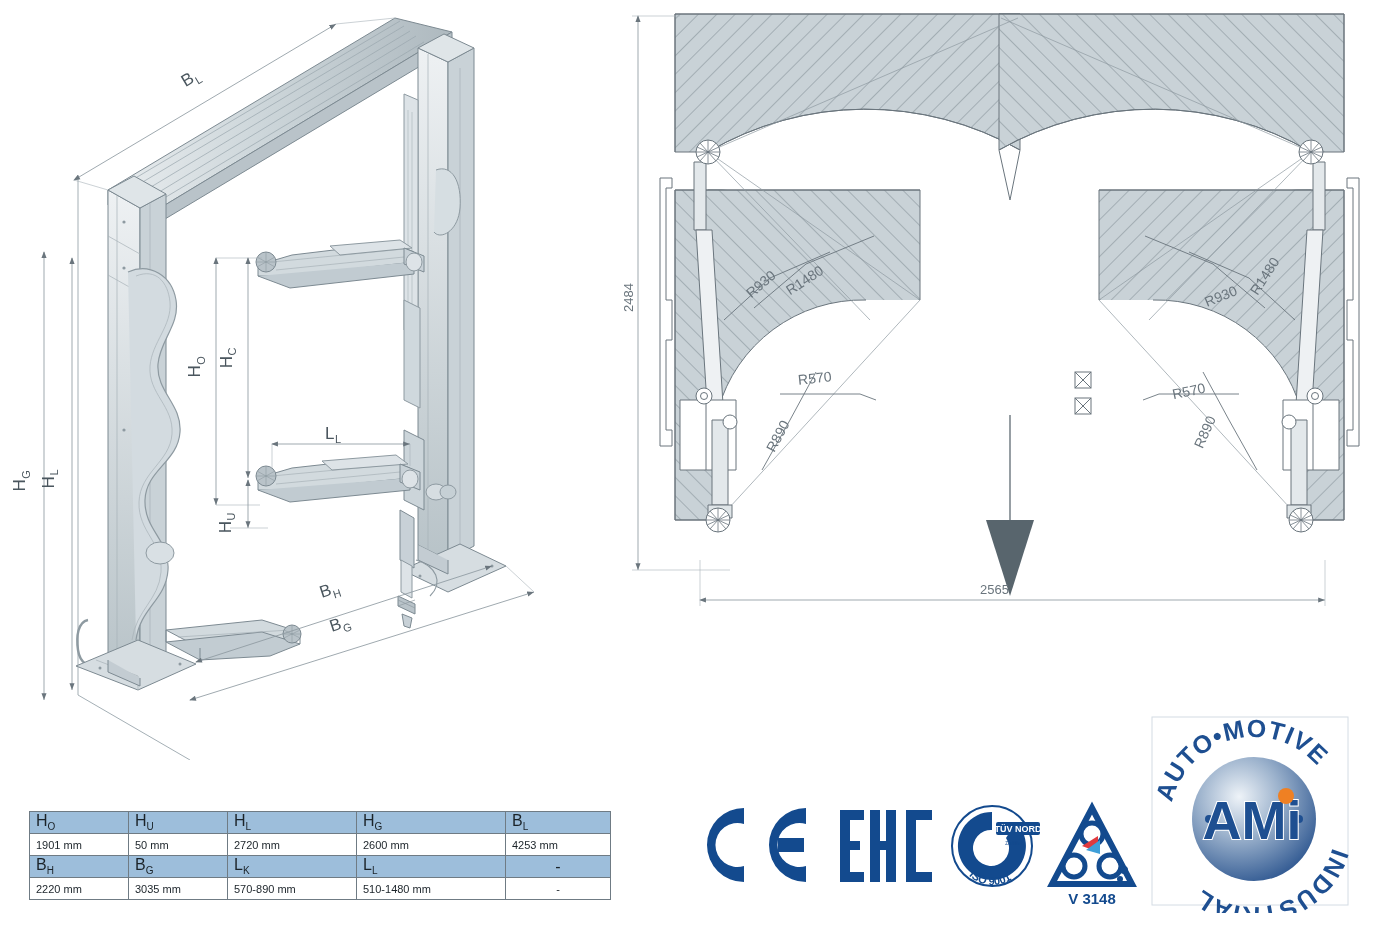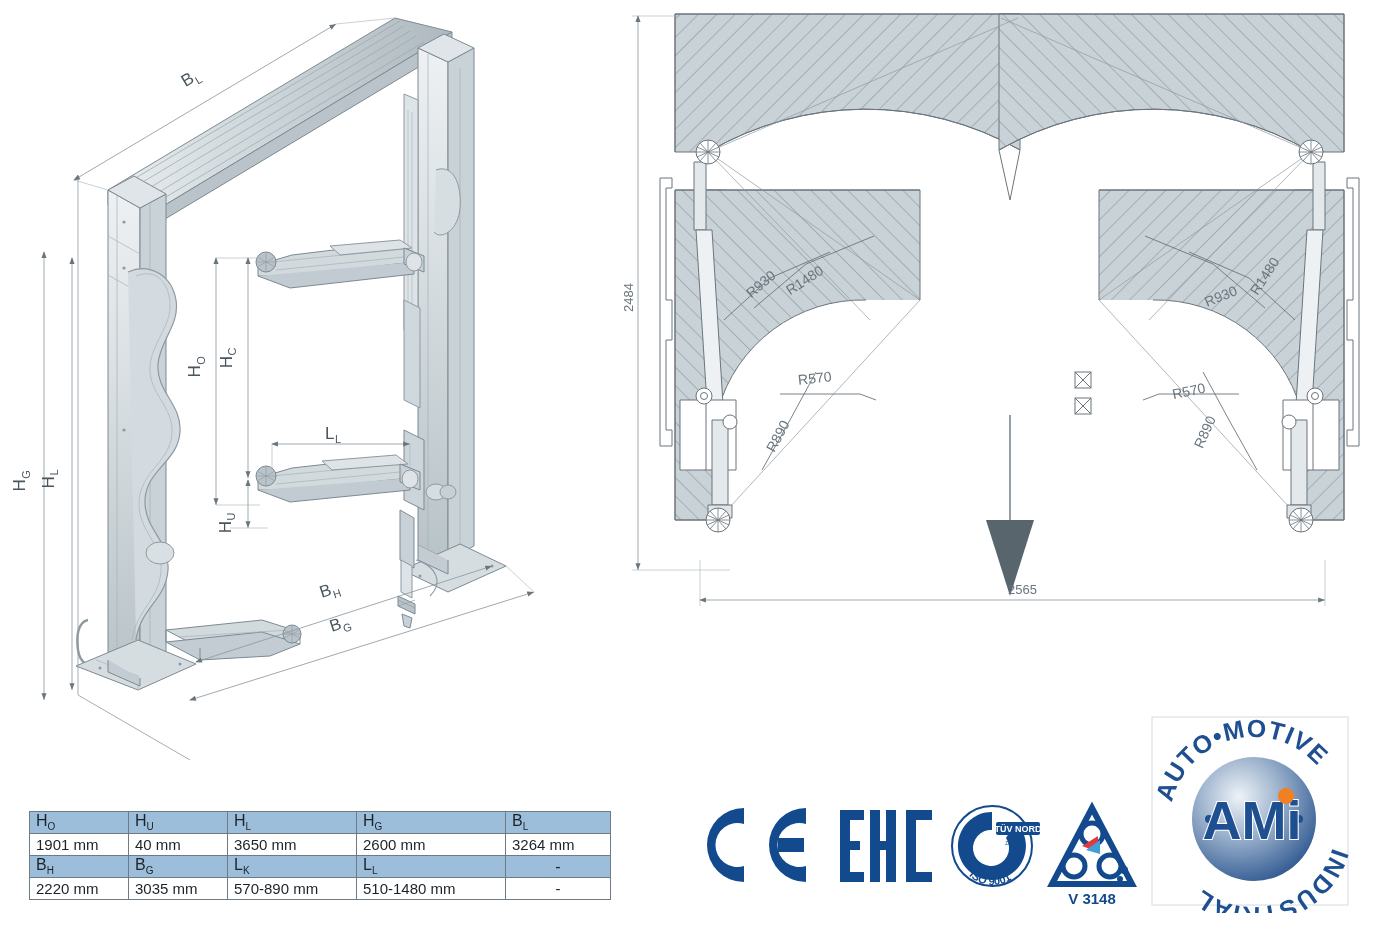--- a/index.html
+++ b/index.html
@@ -22,21 +22,21 @@
   #plan{left:620px;top:0;width:779px;height:660px;}
   #plan svg{display:block;}
 
   
   #spec{left:29px;top:811px;}
   table.spec{border-collapse:collapse;background:#fff;}
   table.spec td{
       border:1px solid #6f7b84;
       height:21px;
       padding:0 6px;
-      font-size:15px;
+      font-size:11px;
       color:#1b2329;
       white-space:nowrap;
       font-family:"Liberation Sans",sans-serif;
   }
   table.spec td.hdr{background:#9dbedb;font-size:16px;}
   table.spec td.hdr sub{font-size:10px;}
   .c1{width:86px;}.c2{width:86px;}.c3{width:116px;}.c4{width:136px;}.c5{width:92px;}
 
   
   #certs{left:700px;top:800px;width:460px;height:110px;}
@@ -461,21 +461,21 @@
         <path d="M12,16 L60,16" stroke="#a7b2b8" stroke-width=".6"></path>
         <path d="M12,570 L110,570" stroke="#a7b2b8" stroke-width=".6"></path>
 
         <path d="M80,600 L705,600" marker-start="url(#ahr2)" marker-end="url(#ah2)"></path>
         <path d="M80,560 L80,606" stroke="#a7b2b8" stroke-width=".6"></path>
         <path d="M705,560 L705,606" stroke="#a7b2b8" stroke-width=".6"></path>
       </g>
     </svg>
 
     <div class="abs dimtxt" style="left:-6px;top:290px;transform:rotate(-90deg);">2484</div>
-    <div class="abs dimtxt" style="left:388px;top:582px;">2565</div>
+    <div class="abs dimtxt" style="left:360px;top:582px;">2565</div>
 
     <div class="abs dimtxt" style="left:124px;top:276px;transform:rotate(-40deg);font-size:14px;">R930</div>
     <div class="abs dimtxt" style="left:164px;top:272px;transform:rotate(-33deg);font-size:14px;">R1480</div>
     <div class="abs dimtxt" style="left:178px;top:370px;transform:rotate(-6deg);font-size:14px;">R570</div>
     <div class="abs dimtxt" style="left:141px;top:428px;transform:rotate(-62deg);font-size:14px;">R890</div>
 
     <div class="abs dimtxt" style="left:624px;top:268px;transform:rotate(-57deg);font-size:14px;">R1480</div>
     <div class="abs dimtxt" style="left:584px;top:288px;transform:rotate(-22deg);font-size:14px;">R930</div>
     <div class="abs dimtxt" style="left:552px;top:383px;transform:rotate(-12deg);font-size:14px;">R570</div>
     <div class="abs dimtxt" style="left:568px;top:424px;transform:rotate(-66deg);font-size:14px;">R890</div>
@@ -496,24 +496,24 @@
         </td>
         <td class="hdr c4">
           <span>H</span><sub>G</sub>
         </td>
         <td class="hdr c5">
           <span>B</span><sub>L</sub>
         </td>
       </tr>
       <tr>
         <td class="c1">1901 mm</td>
-        <td class="c2">40 mm</td>
-        <td class="c3">3650 mm</td>
+        <td class="c2">50 mm</td>
+        <td class="c3">2720 mm</td>
         <td class="c4">2600 mm</td>
-        <td class="c5">3264 mm</td>
+        <td class="c5">4253 mm</td>
       </tr>
       <tr>
         <td class="hdr c1">
           <span>B</span><sub>H</sub>
         </td>
         <td class="hdr c2">
           <span>B</span><sub>G</sub>
         </td>
         <td class="hdr c3">
           <span>L</span><sub>K</sub>

